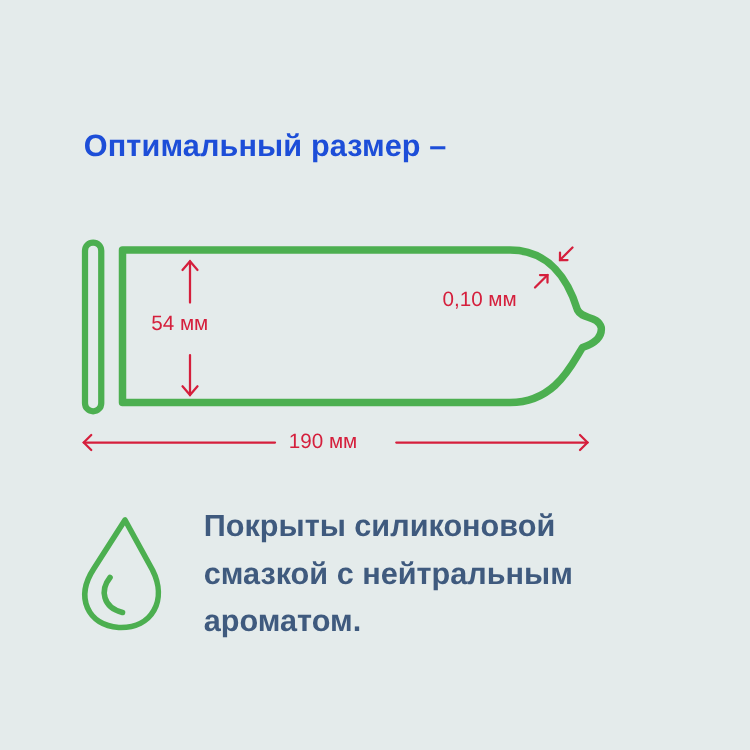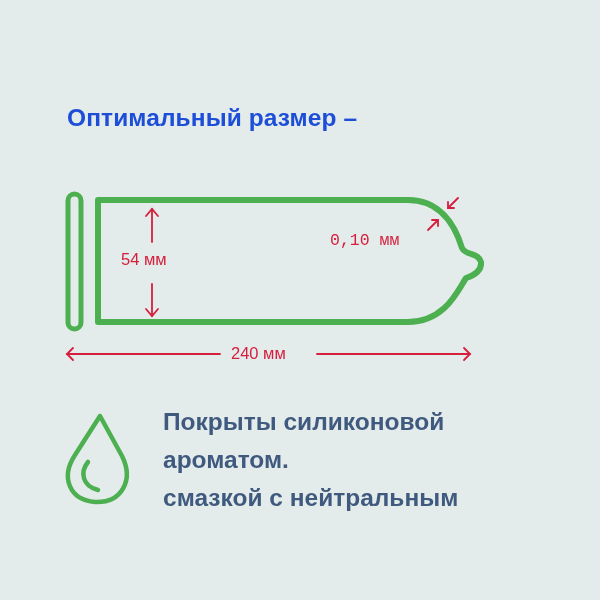--- a/index.html
+++ b/index.html
@@ -13,21 +13,21 @@
       position: absolute; left: 67px; top: 98px;
       color: #1d4ed8; font-size: 24.5px; font-weight: bold; line-height: 39px;
       letter-spacing: 0.1px;
     }
     .title span { display: block; }
     svg.diagram { position: absolute; left: 0; top: 0; }
     .lbl {
       position: absolute; color: #d51f3c; font-size: 16.5px; white-space: nowrap;
     }
     .lbl-h { left: 121px; top: 250px; }
-    .lbl-t { left: 330px; top: 231px; font-family: Liberation Mono, monospace; }
+    .lbl-t { left: 354px; top: 231px; }
     .lbl-l { left: 231px; top: 344px; }
     .feature {
       position: absolute; left: 163px; top: 403px;
       color: #3f5a7e; font-size: 24.5px; font-weight: bold; line-height: 38px;
     }
     .feature span { display: block; }
   </style>
 </head>
 <body>
 
@@ -63,19 +63,19 @@
   </g>
 
   <g stroke="#4caf50" stroke-width="4.5" fill="none" stroke-linecap="round" stroke-linejoin="round">
     <path d="M 100 416 L 75 455 C 60 478 70 500 95 502 C 122 503 134 480 122 456 Z"></path>
     <path d="M 88 462 C 80 472 82 486 98 490"></path>
   </g>
 </svg>
 
 <div class="lbl lbl-h">54 мм</div>
 <div class="lbl lbl-t">0,10 мм</div>
-<div class="lbl lbl-l">240 мм</div>
+<div class="lbl lbl-l">190 мм</div>
 
 <div class="feature">
   <span>Покрыты силиконовой</span>
+  <span>смазкой с нейтральным</span>
   <span>ароматом.</span>
-  <span>смазкой с нейтральным</span>
 </div>
 
 </body></html>

